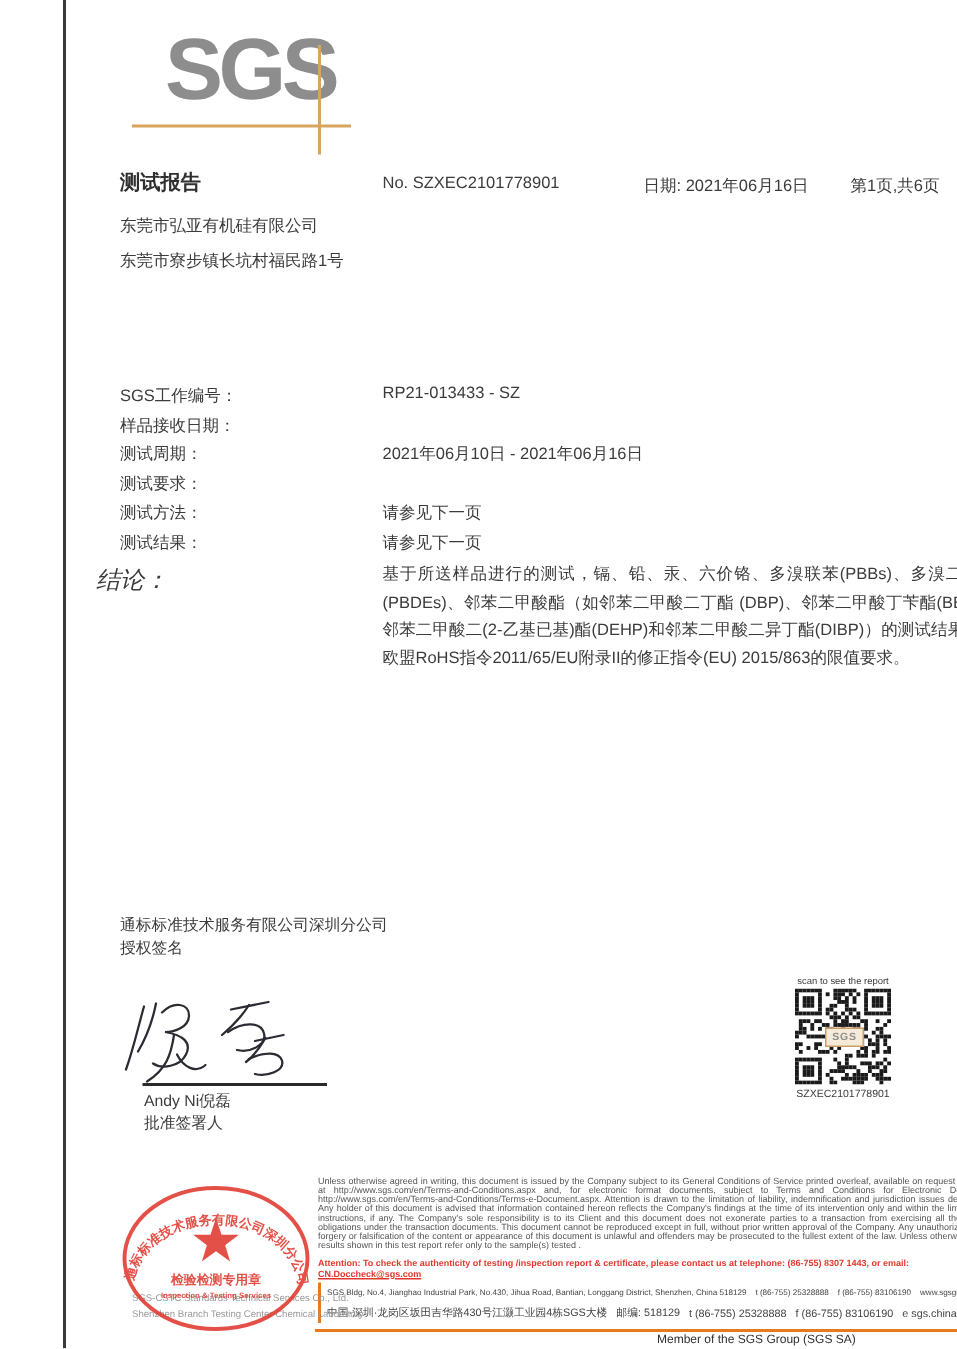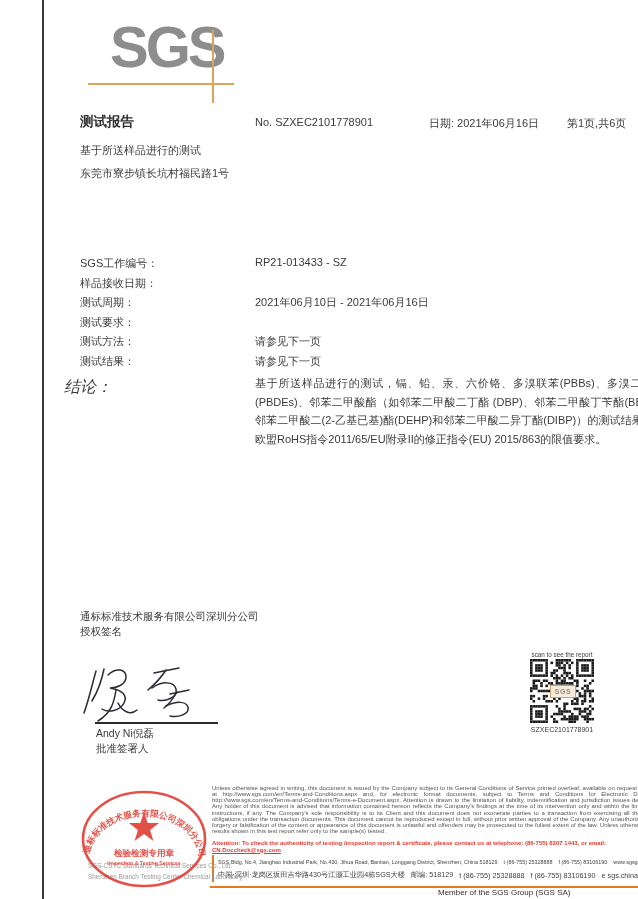--- a/index.html
+++ b/index.html
@@ -63,21 +63,21 @@
 
   <div class="abs logo-text">SGS</div>
   <div class="abs crop-h"></div>
   <div class="abs crop-v"></div>
 
   <div class="abs report-title">测试报告</div>
   <div class="abs report-no">No. SZXEC2101778901</div>
   <div class="abs report-date">日期: 2021年06月16日</div>
   <div class="abs page-ind">第1页,共6页</div>
 
-  <div class="abs t11 applicant-name">基于所送样品进行的测试</div>
+  <div class="abs t11 applicant-name">东莞市弘亚有机硅有限公司</div>
   <div class="abs t11 applicant-addr">东莞市寮步镇长坑村福民路1号</div>
 
 
   <div class="abs info-rows">
       <div class="info-row">
         <div class="info-label">SGS工作编号：</div>
         <div class="info-value">RP21-013433 - SZ</div>
       </div>
       <div class="info-row">
         <div class="info-label">样品接收日期：</div>

